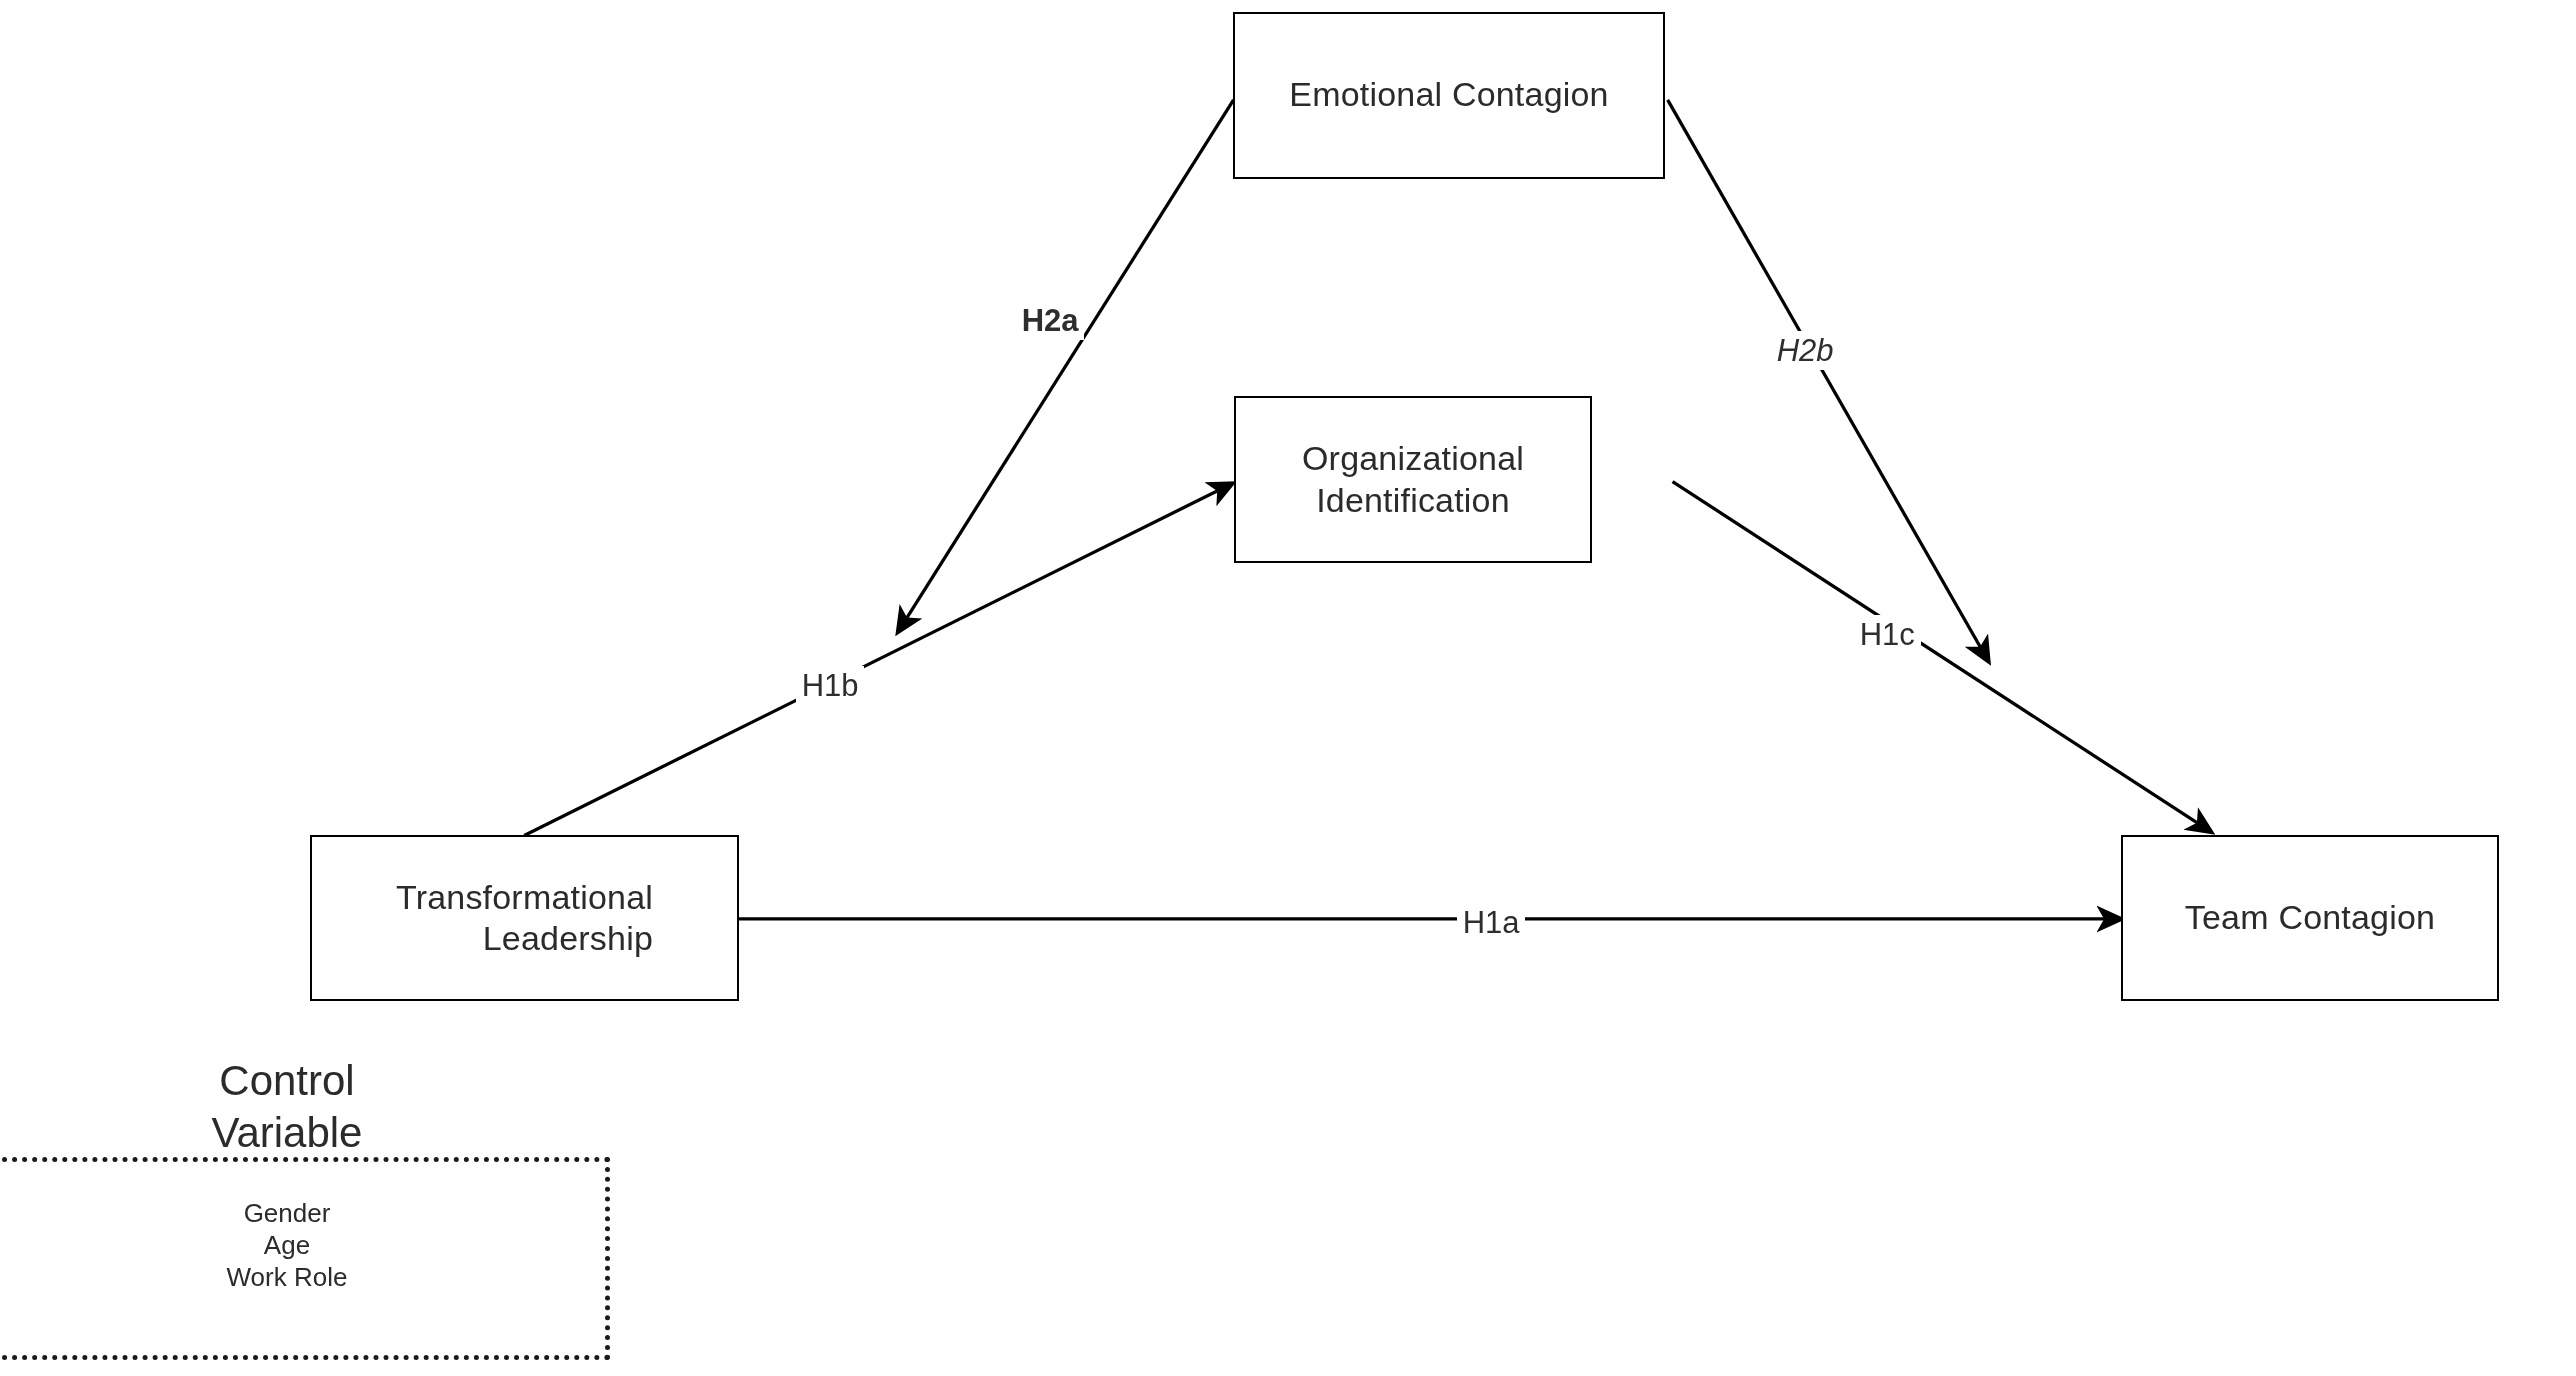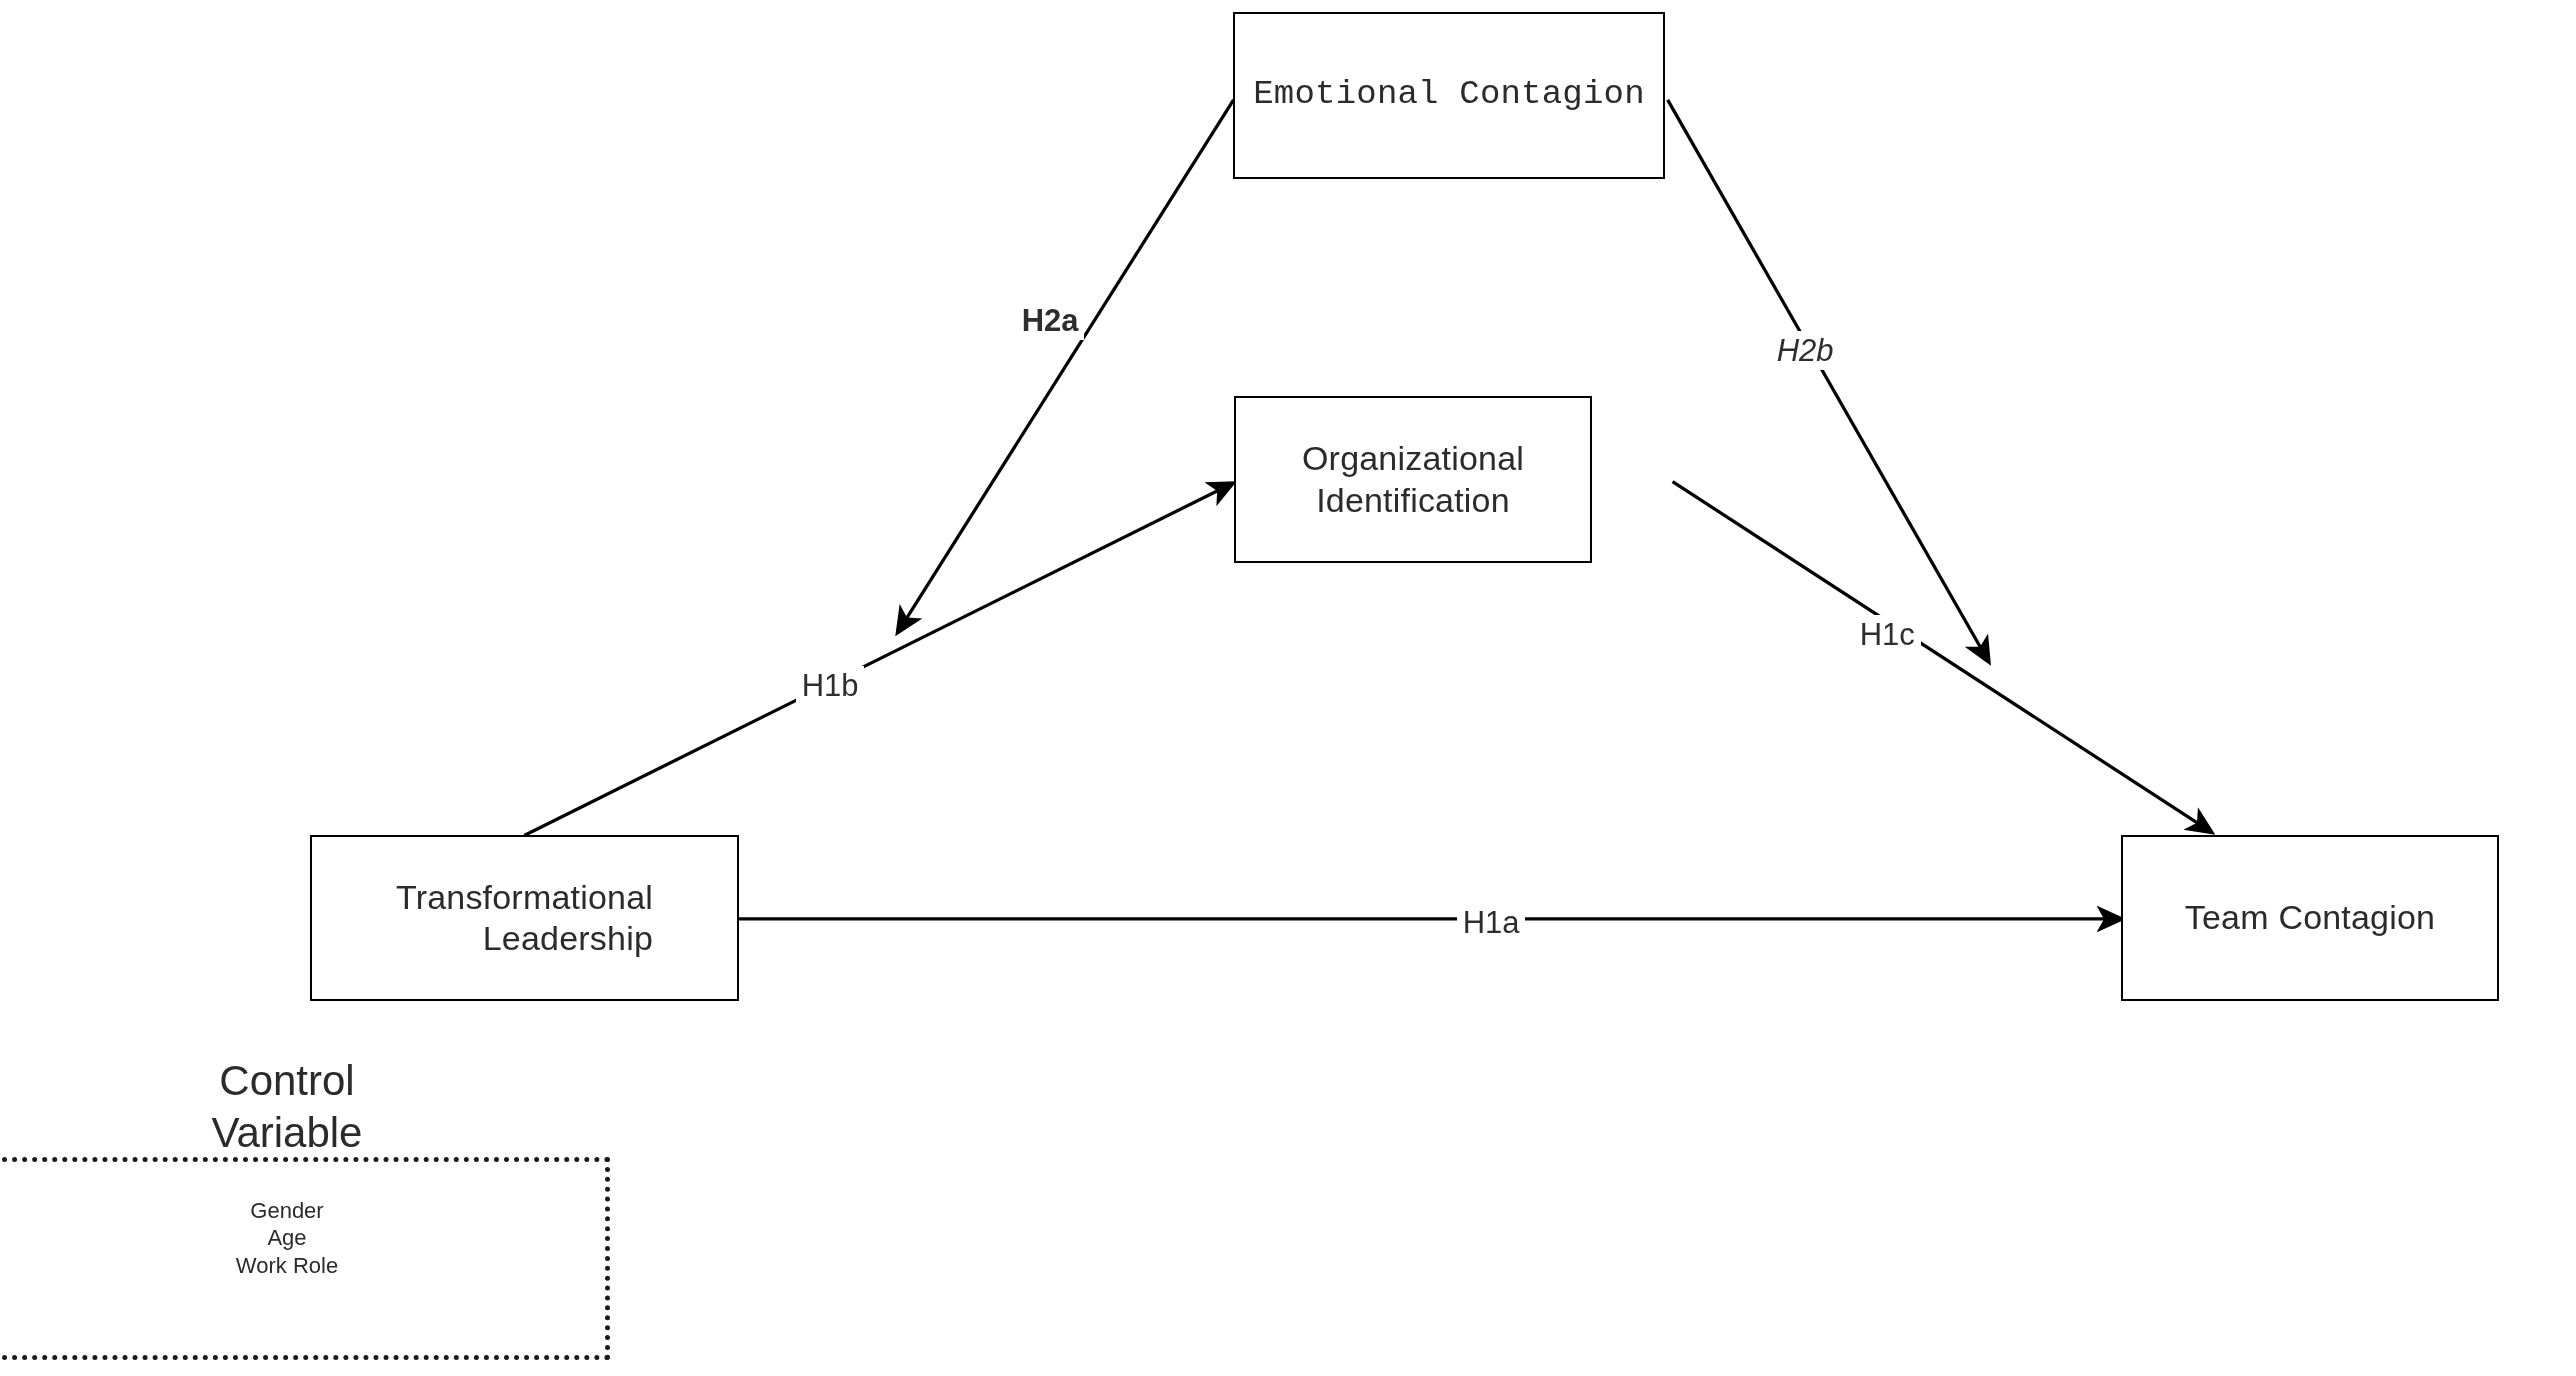--- a/index.html
+++ b/index.html
@@ -69,21 +69,21 @@
     border-top: 5.7px dotted #1a1a1a;
     border-right: 5.7px dotted #1a1a1a;
     border-bottom: 5.7px dotted #1a1a1a;
     border-left: 0;
     background: transparent;
     z-index: 2;
   }
   .control-items {
     position: absolute;
     color: #2b2b2b;
-    font-size: 22px;
+    font-size: 26px;
     line-height: 1.24;
     text-align: center;
     white-space: pre-line;
     z-index: 3;
   }
 </style>
 </head>
 <body>
 
 <div id="canvas">
@@ -99,21 +99,21 @@
 
     <line x1="2036" y1="122" x2="2428" y2="808" stroke="#000000" stroke-width="4" marker-end="url(#ah)"></line>
 
     <line x1="640" y1="1020" x2="1505" y2="590" stroke="#000000" stroke-width="4" marker-end="url(#ah)"></line>
 
     <line x1="2042" y1="588" x2="2700" y2="1016" stroke="#000000" stroke-width="4" marker-end="url(#ah)"></line>
 
     <line x1="900" y1="1122" x2="2590" y2="1122" stroke="#000000" stroke-width="4" marker-end="url(#ah)"></line>
   </svg>
 
-  <div class="node" style="left:1233px; top:11.5px; width:432px; height:167px;font-family:Liberation Mono, monospace;">
+  <div class="node" style="left:1233px; top:11.5px; width:432px; height:167px;">
     <span class="node-label">Emotional Contagion</span>
   </div>
 
   <div class="node" style="left:1234px; top:396px; width:358px; height:167px;">
     <span class="node-label">Organizational
 Identification</span>
   </div>
 
   <div class="node" style="left:310px; top:835px; width:429px; height:166px;text-align:right;">
     <span class="node-label">Transformational

